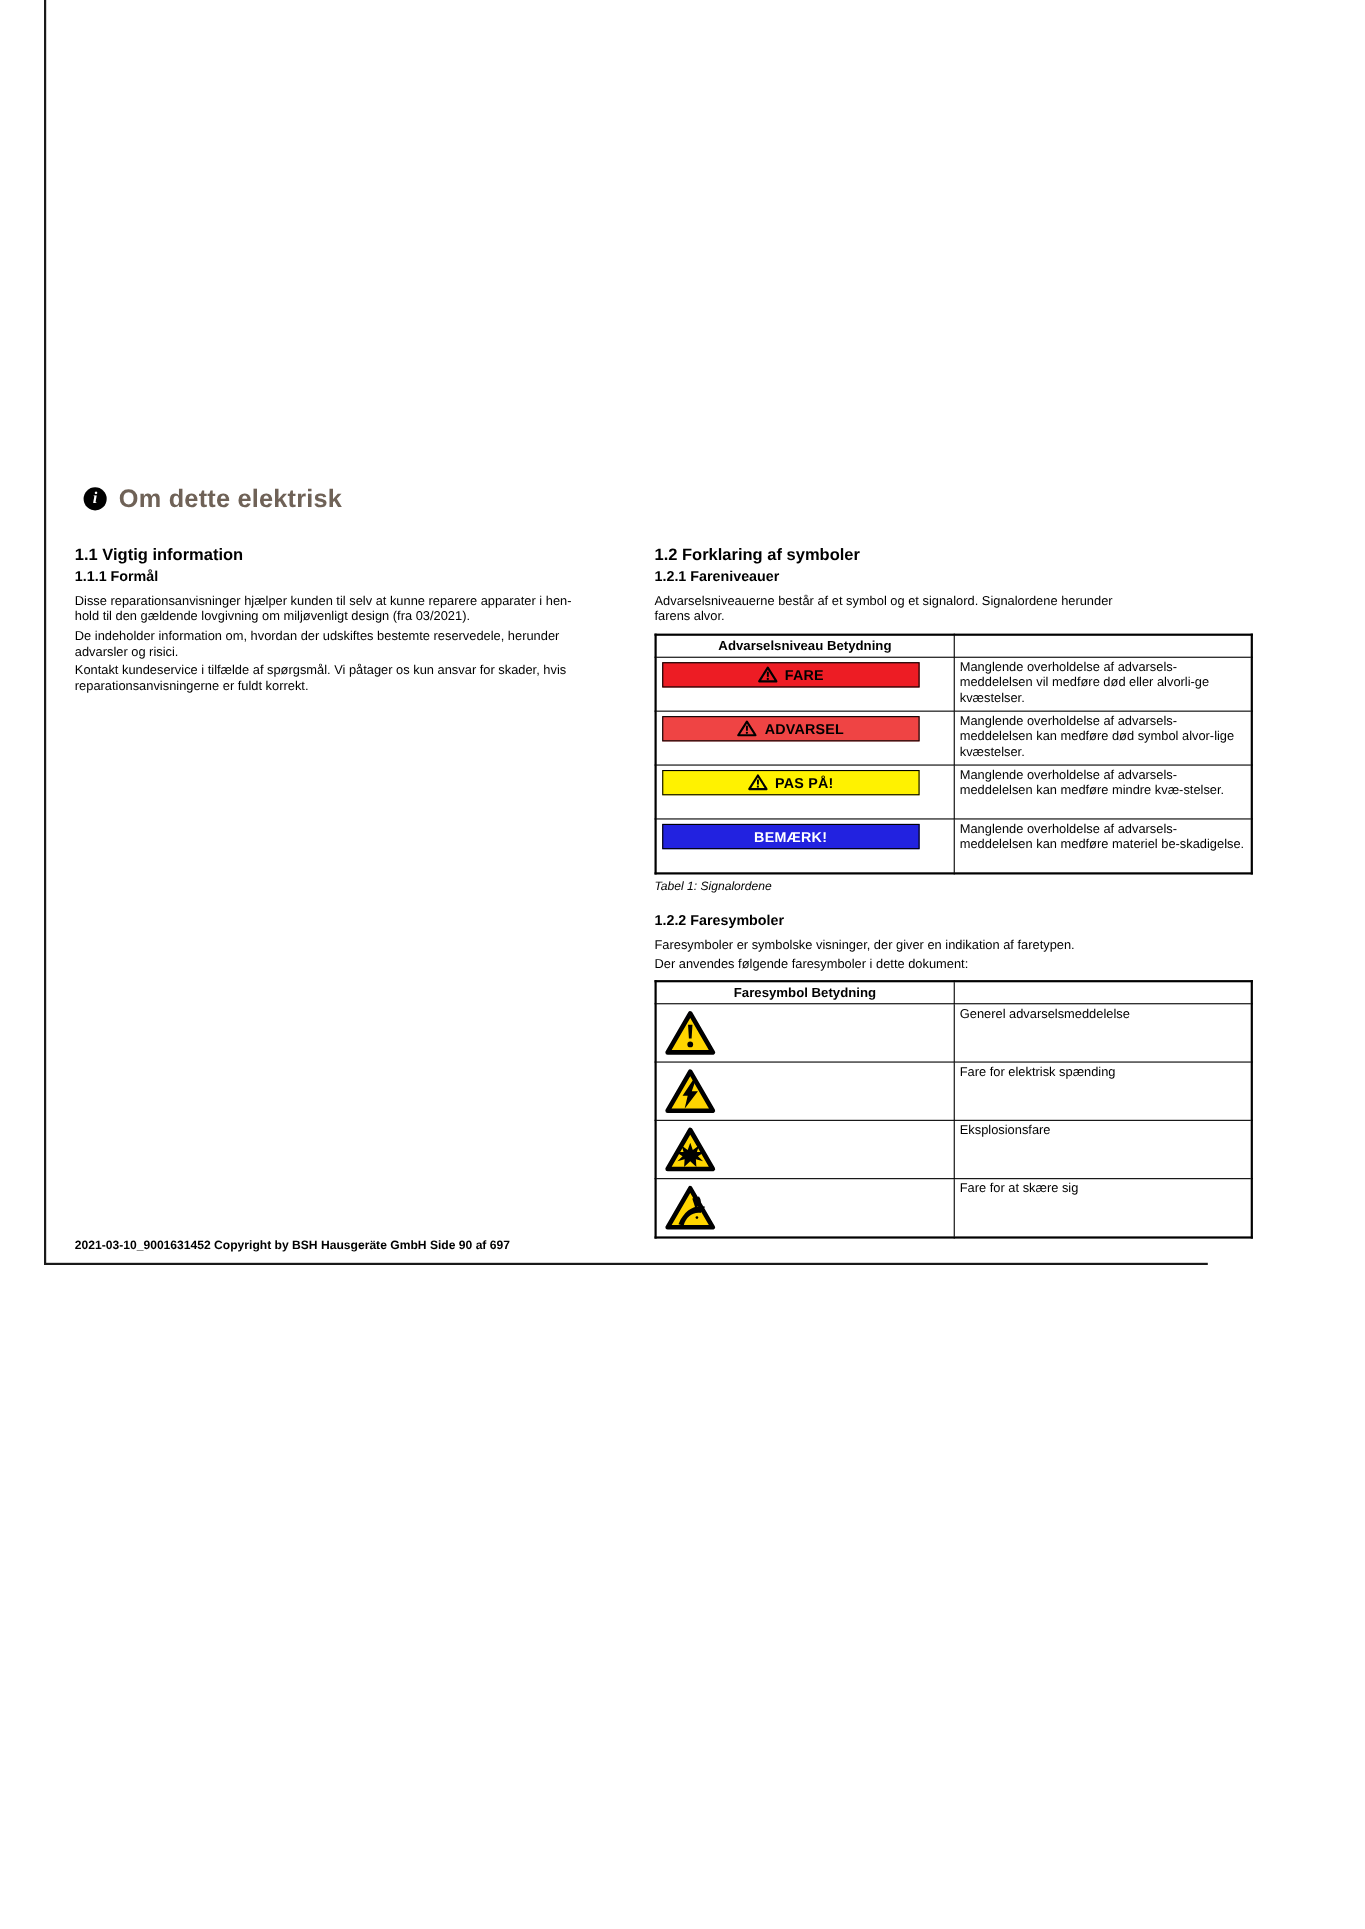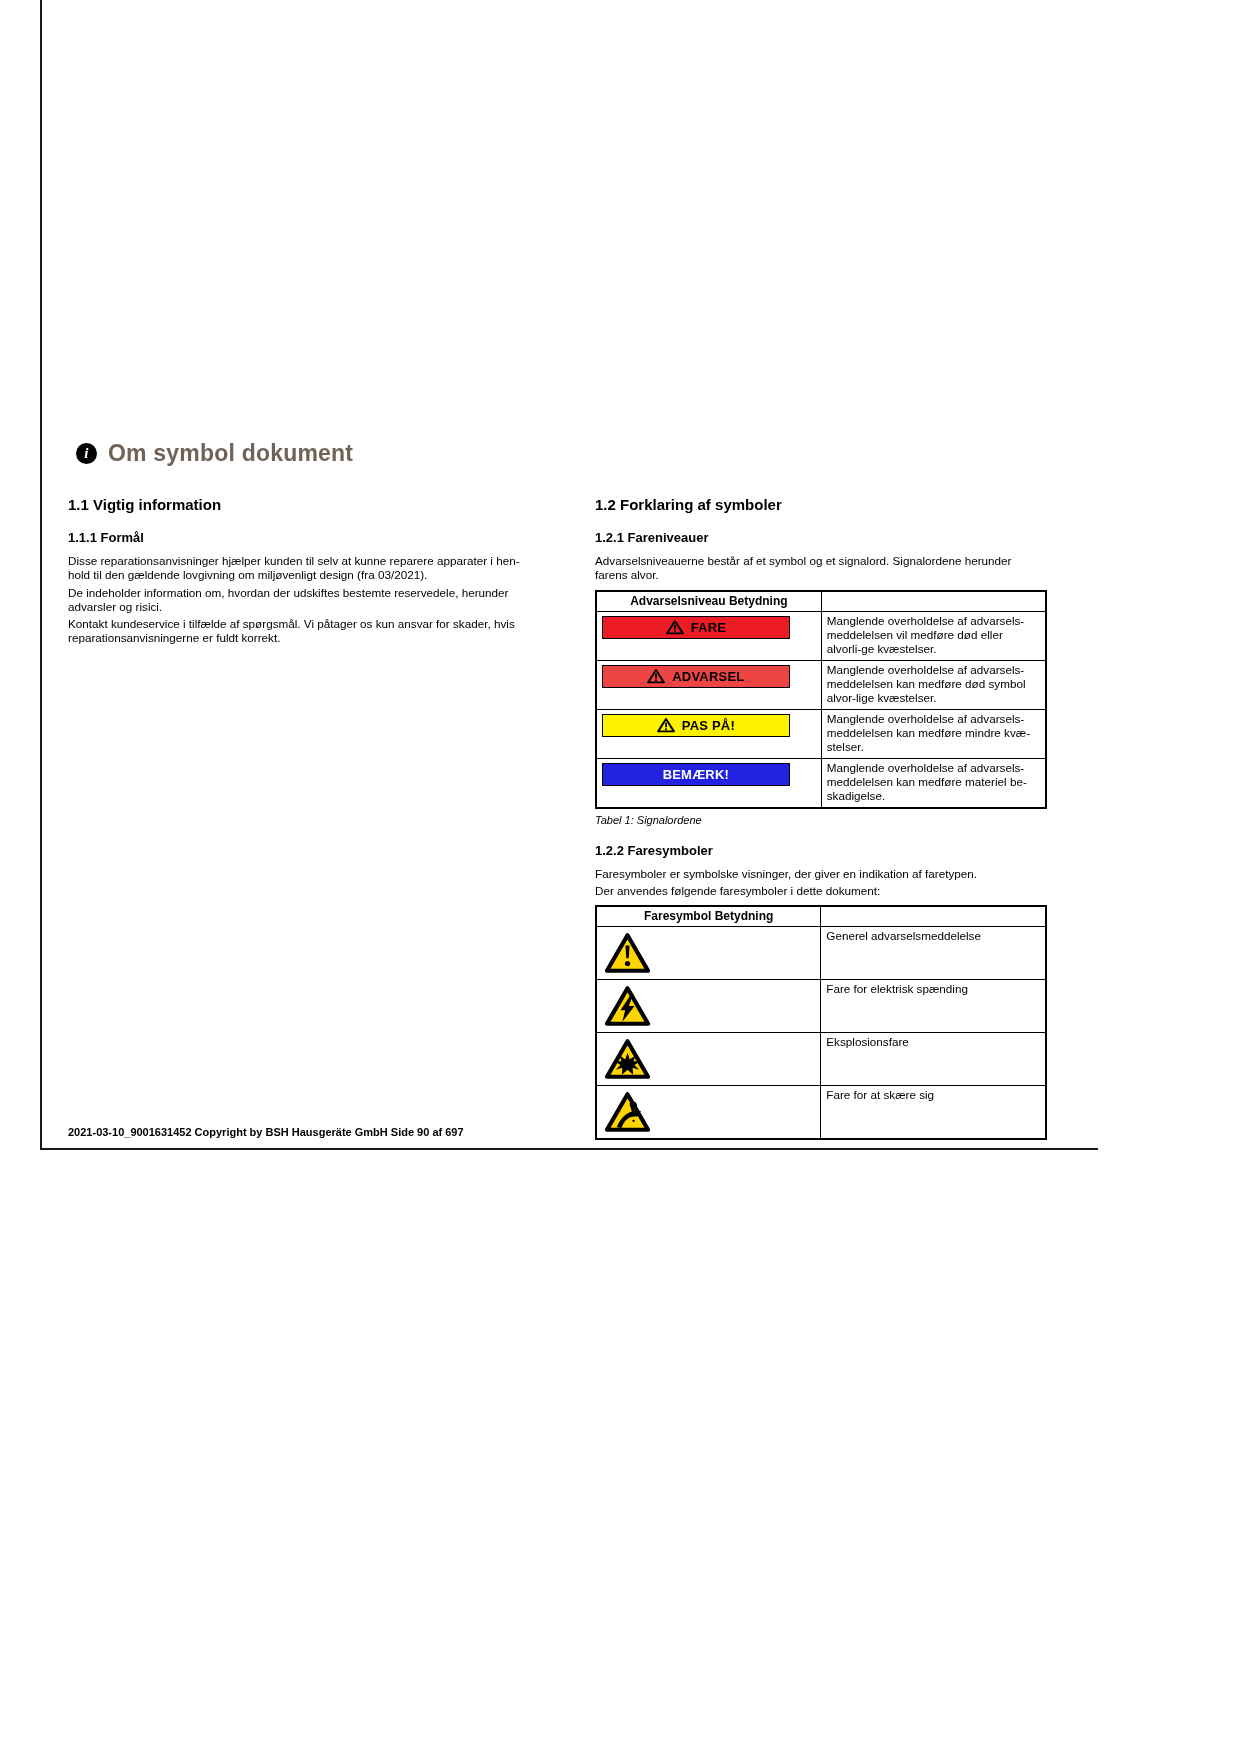--- a/index.html
+++ b/index.html
@@ -12,25 +12,25 @@
 
   .doc-title { position: absolute; left: 76px; top: 440px; display: flex; align-items: center; gap: 11px;
                font-size: 23px; font-weight: bold; letter-spacing: 0.2px; }
   .info-icon { width: 21px; height: 21px; border-radius: 50%; background: #000; color: #fff; flex: 0 0 21px;
                display: flex; align-items: center; justify-content: center;
                font-family: "Liberation Serif", serif; font-style: italic; font-weight: bold; font-size: 15px; }
 
   .col-left  { position: absolute; left: 68px;  top: 496px; width: 470px; }
   .col-right { position: absolute; left: 595px; top: 496px; width: 452px; }
 
-  .h-section { font-size: 15px; font-weight: bold; margin: 0 0 17px 0; }
+  .h-section { font-size: 15px; font-weight: bold; margin: 0 0 3px 0; }
   .h-sub     { font-size: 13px; font-weight: bold; margin: 0 0 9px 0; }
   .body-p    { font-size: 11.7px; line-height: 1.22; margin: 0 0 3px 0; }
 
-  table.doc-table { border-collapse: collapse; width: 452px; border: 2px solid #000; margin-top: 7px; }
+  table.doc-table { border-collapse: collapse; width: 544px; border: 2px solid #000; margin-top: 7px; }
   table.doc-table th, table.doc-table td { border: 1px solid #000; vertical-align: top; }
   table.doc-table th { font-size: 12px; font-weight: bold; text-align: center; padding: 2px 0 3px 0; }
   .c1 { width: 226px; }
   .c2 { width: 226px; }
   td.c2 .cell-text { font-size: 11.7px; line-height: 1.2; padding: 2px 5px 4px 5px; }
 
   .badge { display: flex; align-items: center; justify-content: center; gap: 7px;
            height: 23px; margin: 4px 31px 21px 5px; border: 1px solid #000;
            font-size: 13px; font-weight: bold; letter-spacing: 0.2px; }
   .badge-tri { width: 18px; height: 16px; flex: 0 0 18px; }
@@ -45,21 +45,21 @@
 </head>
 <body>
 
 <div class="page">
 
   <div class="crop-line-v"></div>
   <div class="crop-line-h"></div>
 
   <div class="doc-title" style="color: rgb(111, 98, 87);">
     <span class="info-icon">i</span>
-    <span>Om symbol dokument</span>
+    <span>Om dette elektrisk</span>
   </div>
 
   <div class="col-left">
     <div class="h-section">1.1 Vigtig information</div>
     <div class="h-sub">1.1.1 Formål</div>
     <p class="body-p">Disse reparationsanvisninger hjælper kunden til selv at kunne reparere apparater i hen-hold til den gældende lovgivning om miljøvenligt design (fra 03/2021).</p>
     <p class="body-p">De indeholder information om, hvordan der udskiftes bestemte reservedele, herunder advarsler og risici.</p>
     <p class="body-p">Kontakt kundeservice i tilfælde af spørgsmål. Vi påtager os kun ansvar for skader, hvis reparationsanvisningerne er fuldt korrekt.</p>
   </div>
 

